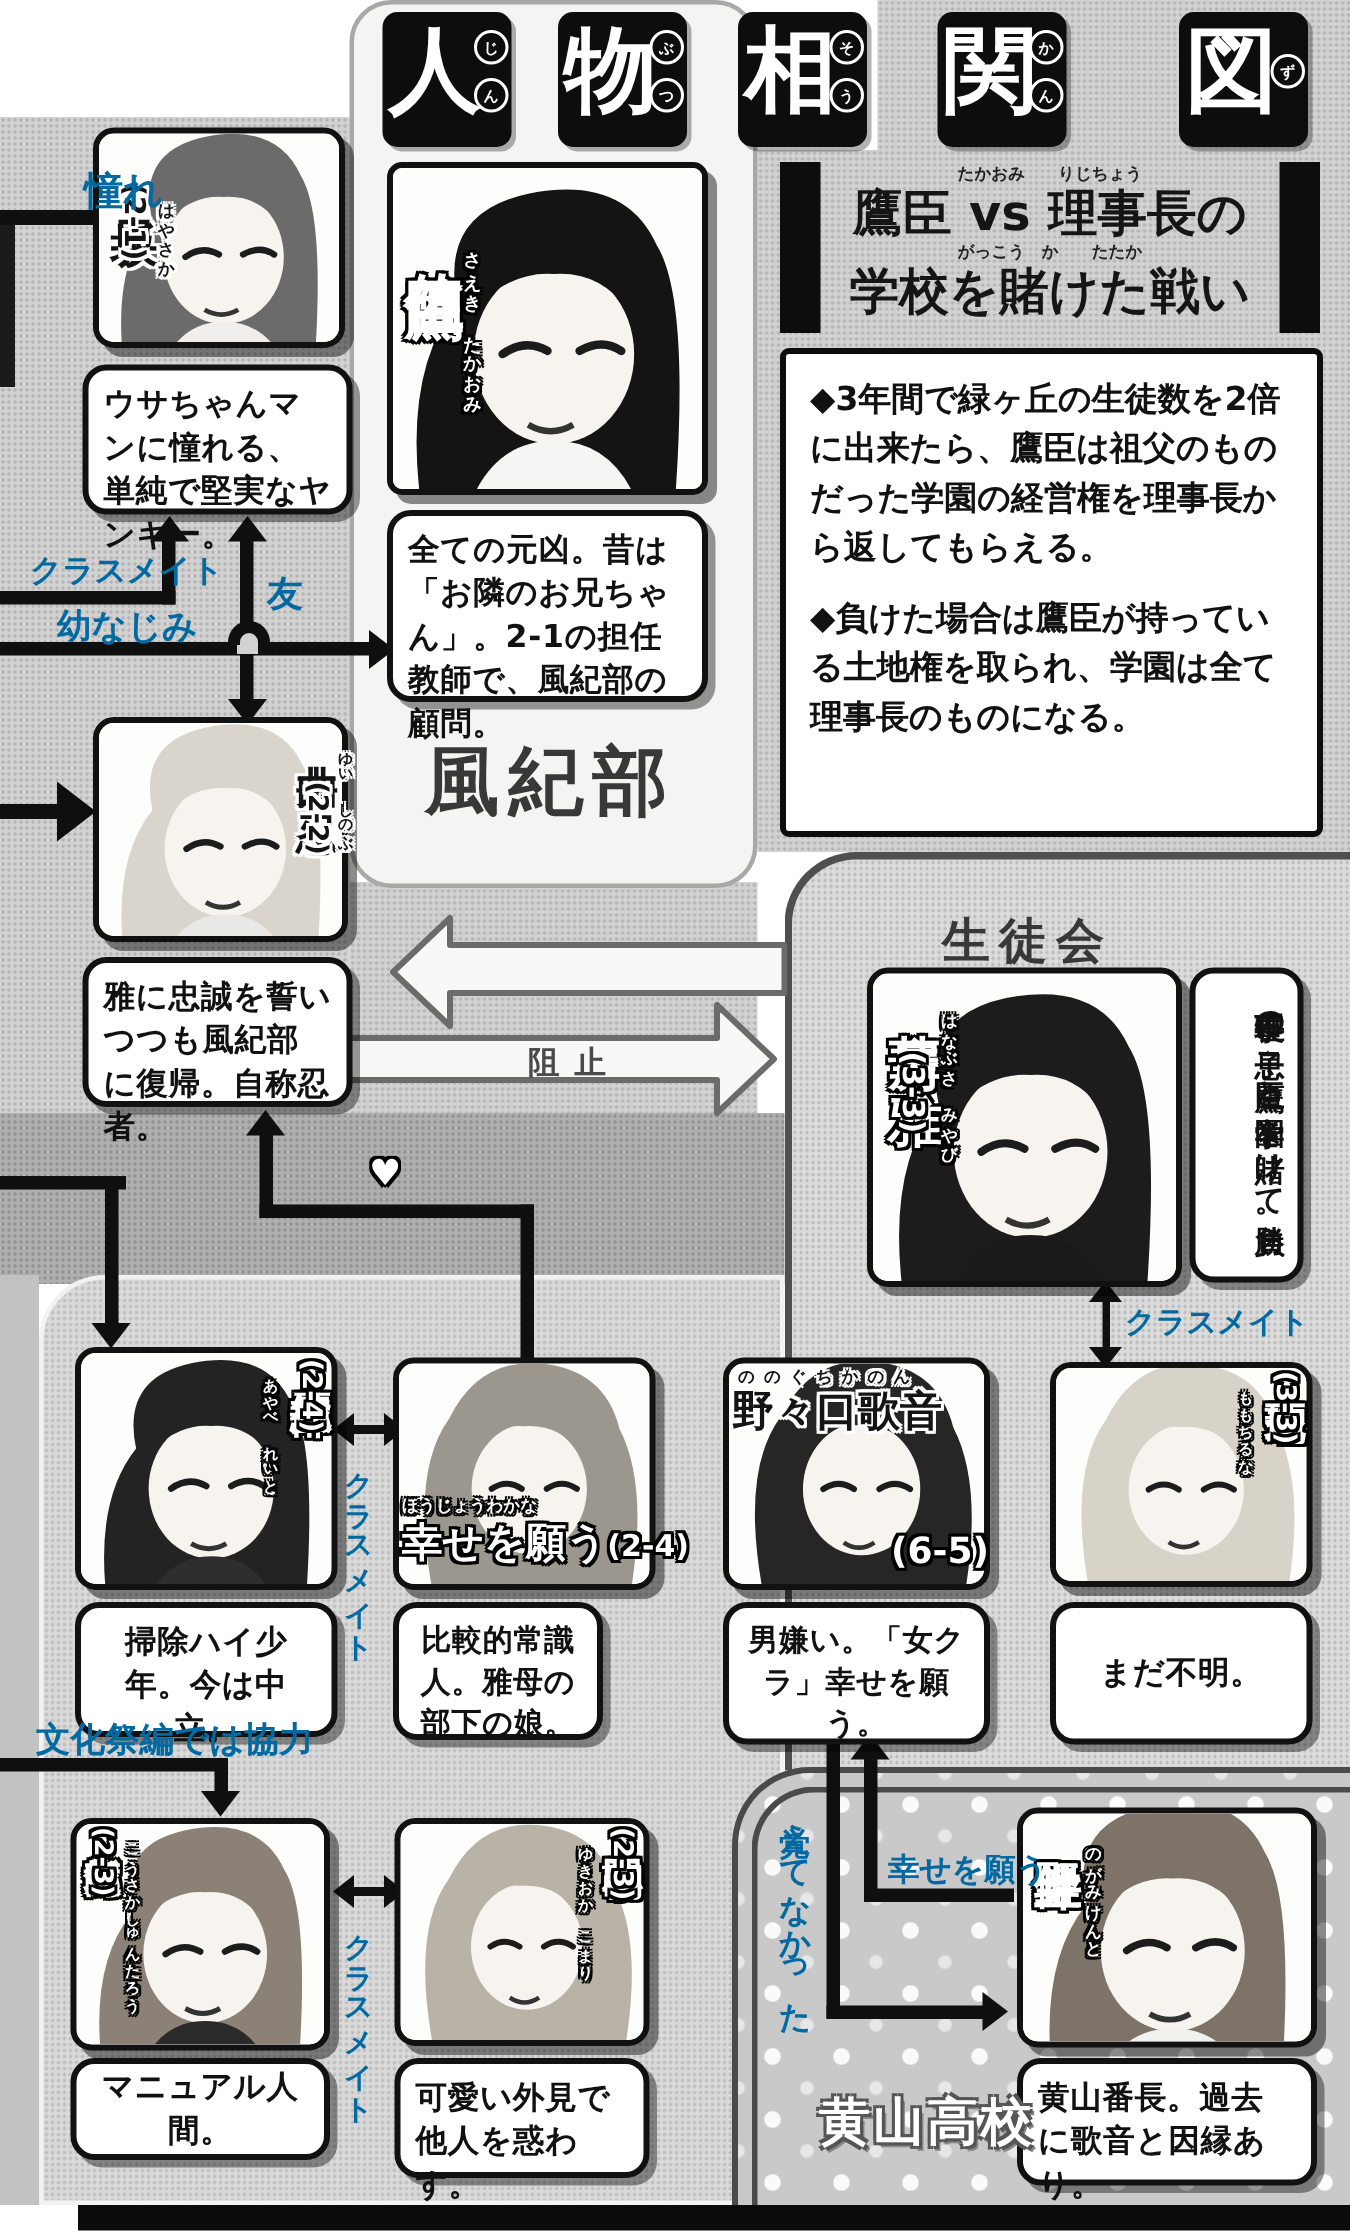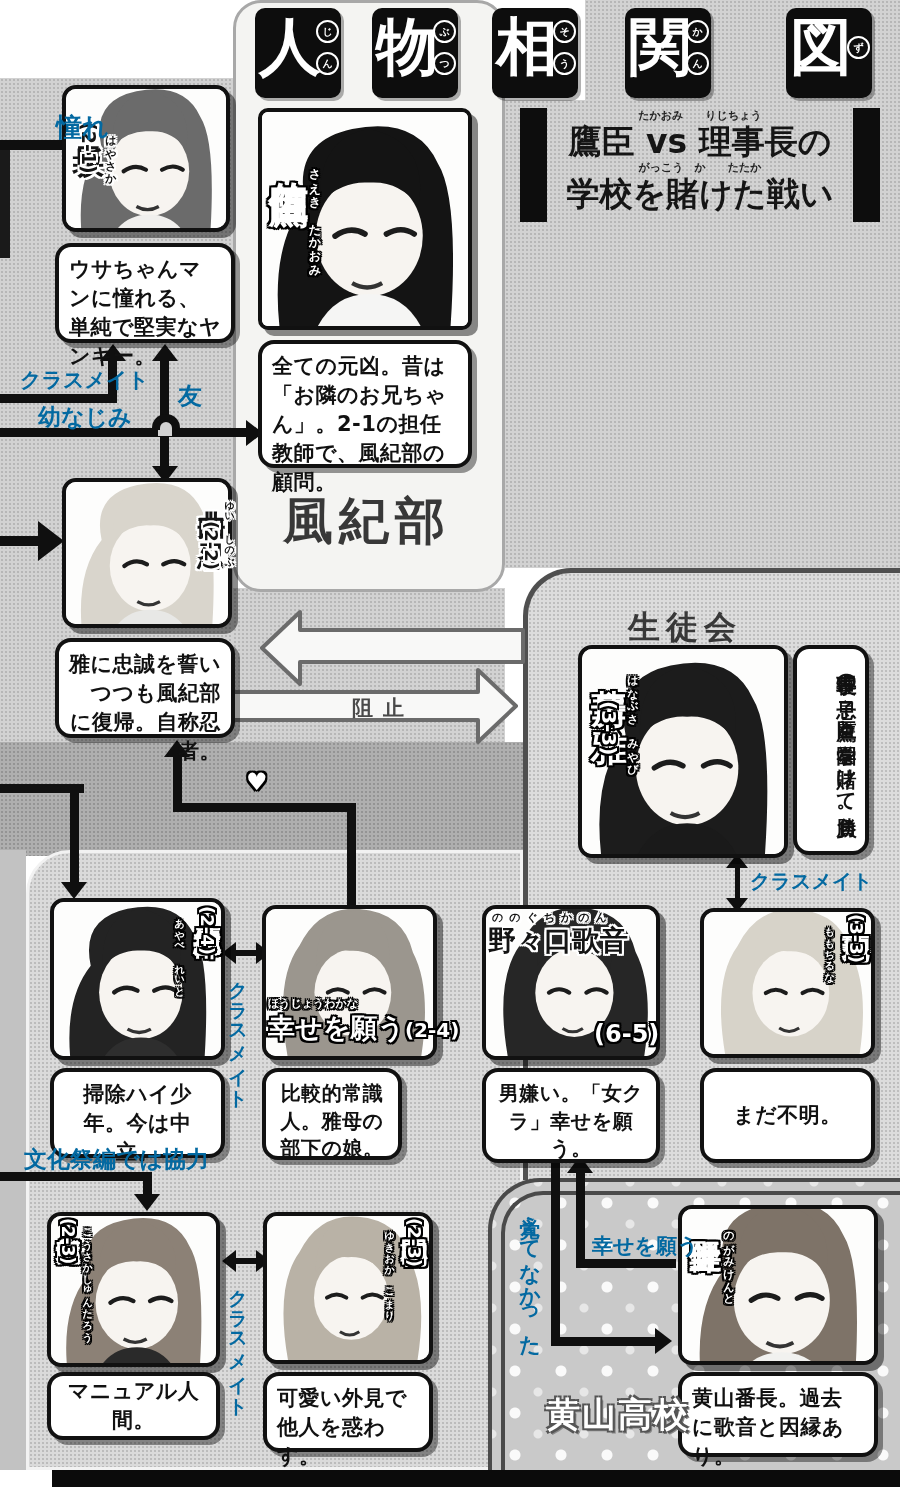--- a/index.html
+++ b/index.html
@@ -120,20 +120,24 @@
     <span class="kana-circle" style="right:2px;top:28px;">ず</span>
   </div>
 
   <div class="abs" style="left:520px;top:108px;width:27px;height:114px;background:#0d0d0d;z-index:12;"></div>
   <div class="abs" style="left:853px;top:108px;width:27px;height:114px;background:#0d0d0d;z-index:12;"></div>
   <div class="abs" style="left:550px;top:108px;width:300px;text-align:center;font-size:11px;font-weight:700;color:#222;z-index:12;">たかおみ　　りじちょう</div>
   <div class="abs" style="left:550px;top:120px;width:300px;text-align:center;font-size:33px;font-weight:900;color:#151515;z-index:12;white-space:nowrap;">鷹臣 vs 理事長の</div>
   <div class="abs" style="left:550px;top:160px;width:300px;text-align:center;font-size:11px;font-weight:700;color:#222;z-index:12;">がっこう　か　　たたか</div>
   <div class="abs" style="left:550px;top:172px;width:300px;text-align:center;font-size:33px;font-weight:900;color:#151515;z-index:12;white-space:nowrap;">学校を賭けた戦い</div>
 
+  <div class="abs" style="left:520px;top:232px;width:362px;height:326px;background:#fff;border:4px solid #0d0d0d;border-radius:6px;z-index:11;box-sizing:border-box;padding:14px 16px;">
+    <p style="margin:0 0 14px 0;font-size:22px;line-height:1.5;font-weight:800;color:#111;">◆3年間で緑ヶ丘の生徒数を2倍に出来たら、鷹臣は祖父のものだった学園の経営権を理事長から返してもらえる。</p>
+    <p style="margin:0;font-size:22px;line-height:1.5;font-weight:800;color:#111;">◆負けた場合は鷹臣が持っている土地権を取られ、学園は全て理事長のものになる。</p>
+  </div>
 
   <div class="abs group-label" style="left:283px;top:488px;font-size:50px;">風紀部</div>
   <div class="abs group-label" style="left:628px;top:578px;font-size:32px;margin-top:28px;">生徒会</div>
   <div class="abs ow" style="left:546px;top:1392px;font-size:34px;font-weight:900;letter-spacing:2px;z-index:12;text-shadow:-2px -2px 0 #555,2px -2px 0 #555,-2px 2px 0 #555,2px 2px 0 #555,3px 3px 0 #888;">黄山高校</div>
 
   <svg class="abs" style="left:230px;top:600px;z-index:4;" width="295" height="150" viewBox="0 0 295 150">
     <polygon points="32,48 70,12 70,30 293,30 293,62 70,62 70,84" fill="#f8f8f7" stroke="#6b6b6b" stroke-width="4" stroke-linejoin="round"></polygon>
     <polygon points="286,106 248,70 248,92 2,92 2,120 248,120 248,142" fill="#f8f8f7" stroke="#6b6b6b" stroke-width="4" stroke-linejoin="round"></polygon>
   </svg>
   <div class="abs big-arrow-text" style="left:352px;top:694px;font-size:21px;letter-spacing:10px;">阻止</div>
@@ -228,21 +232,21 @@
     <div class="pwrap">
         <svg style="--hair:#d9d5cc;--shirt:#e8e8e6">
           <use href="#mface"></use>
         </svg>
       </div>
   </div>
   <div class="abs vt od" style="left:192px;top:488px;font-size:28px;font-weight:900;z-index:11;">
     <span>由井 忍</span><span style="font-size:18px;text-orientation:mixed;">(2-2)</span>
   </div>
   <div class="abs vt od" style="left:222px;top:494px;font-size:10px;font-weight:700;z-index:11;">ゆい しのぶ</div>
-  <div class="abs descbox" style="left:55px;top:638px;width:180px;height:100px;font-size:21px;text-align:right;">雅に忠誠を誓いつつも風紀部に復帰。自称忍者。</div>
+  <div class="abs descbox" style="left:55px;top:638px;width:180px;height:100px;font-size:21px;">雅に忠誠を誓いつつも風紀部に復帰。自称忍者。</div>
 
   <div class="abs charbox" style="left:578px;top:645px;width:210px;height:213px;">
     <div class="pwrap">
         <svg style="--hair:#1c1c1c;--shirt:#1a1a1a">
           <use href="#mface"></use>
         </svg>
       </div>
   </div>
   <div class="abs vt ow" style="left:584px;top:660px;font-size:36px;font-weight:900;z-index:11;">
     <span>華房 雅</span><span style="font-size:20px;text-orientation:mixed;">(3-3)</span>

